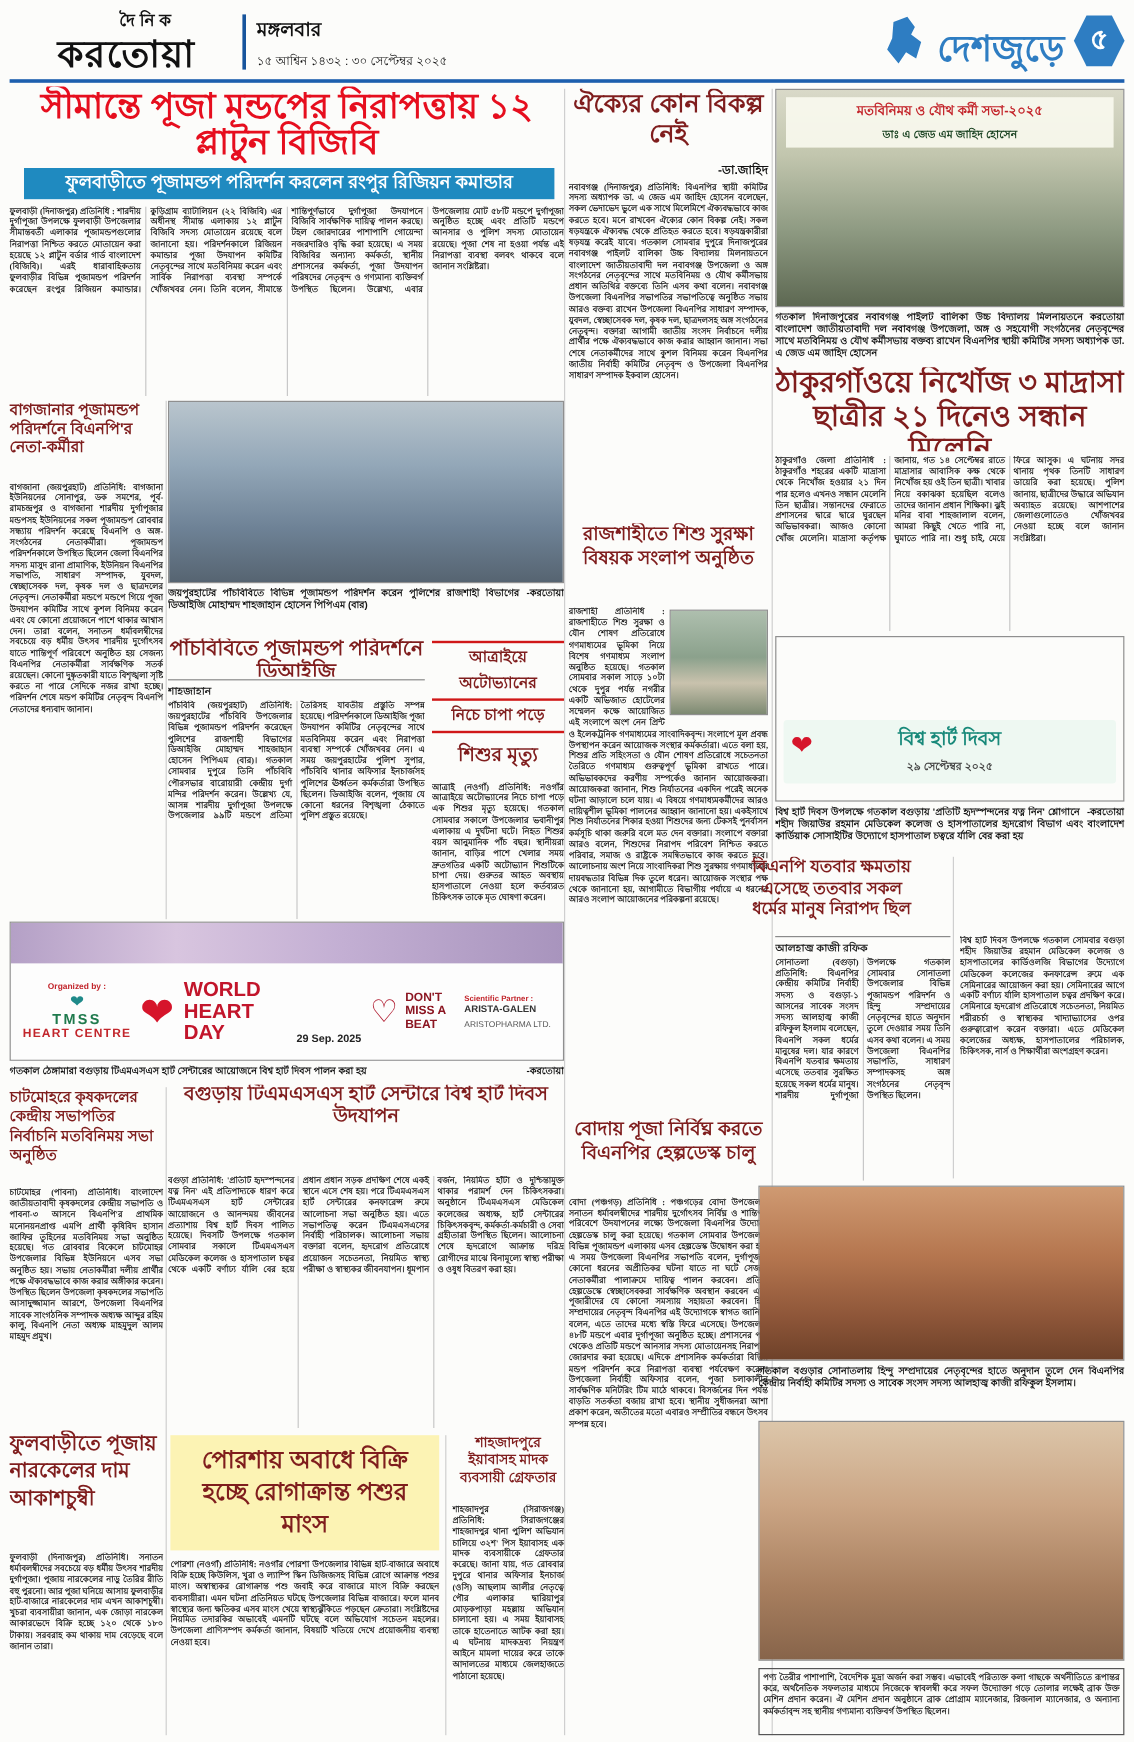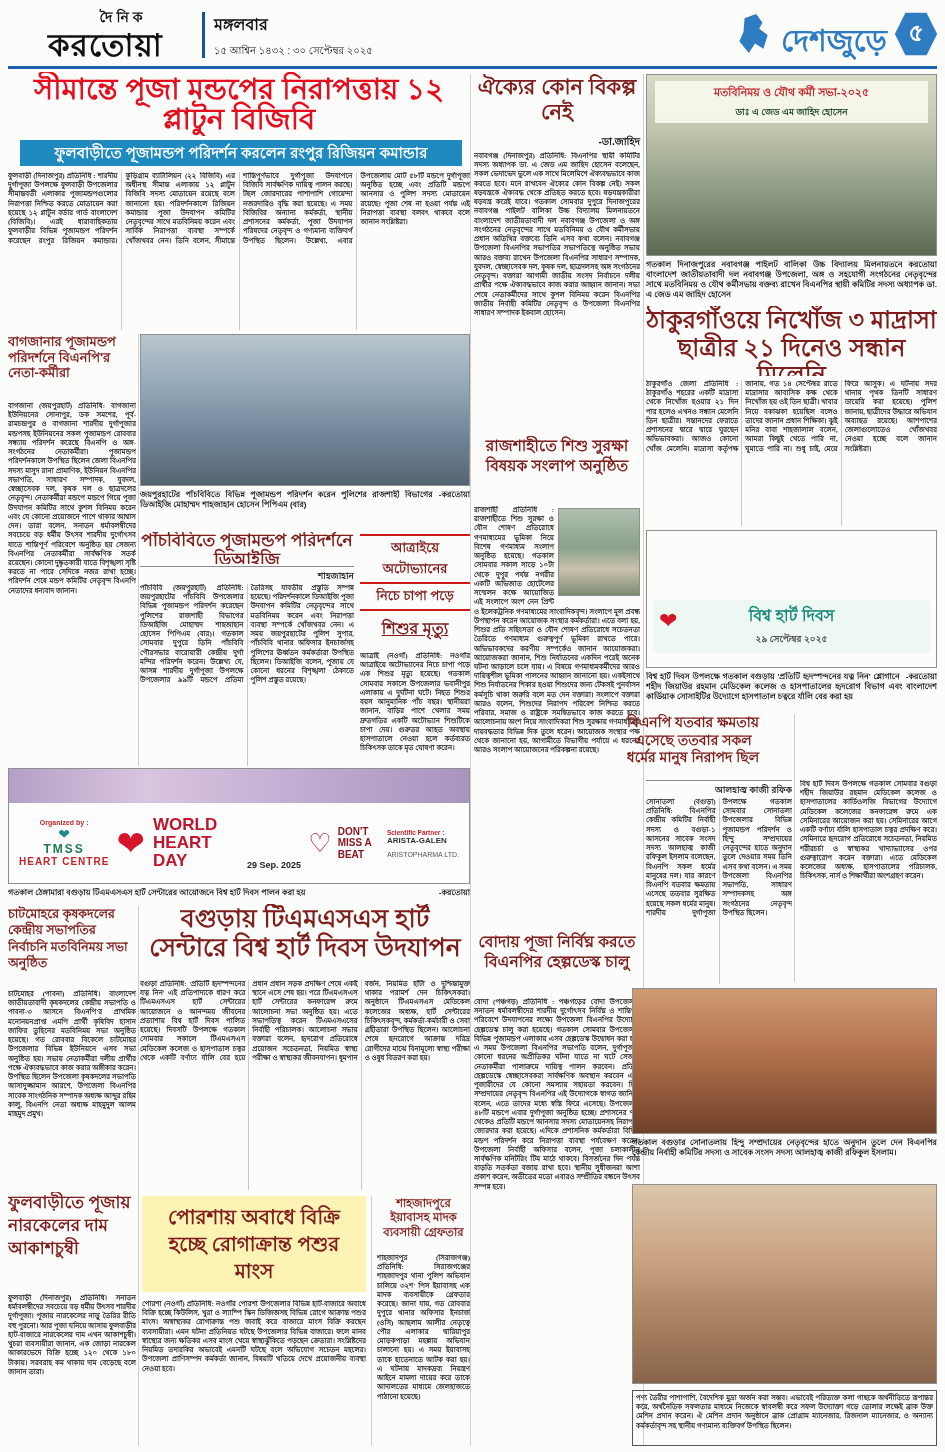--- a/index.html
+++ b/index.html
@@ -7,21 +7,21 @@
         font-family:"Liberation Sans", sans-serif;color:#111;overflow:hidden;}
   .abs{position:absolute;box-sizing:border-box;}
   .body-text{font-family:"Liberation Serif", serif;font-size:7px;line-height:1.32;
              text-align:justify;color:#1c1c1c;overflow:hidden;font-weight:bold;}
   .cols2{column-count:2;column-gap:7px;column-rule:1px solid #c8c8c8;}
   .cols3{column-count:3;column-gap:7px;column-rule:1px solid #c8c8c8;}
   .cols4{column-count:4;column-gap:8px;column-rule:1px solid #c8c8c8;}
   .headline{font-weight:bold;text-align:center;color:#7f1d1d;overflow:hidden;}
   .caption{font-size:8px;font-weight:bold;line-height:1.25;text-align:justify;color:#111;overflow:hidden;}
   .credit{float:right;font-weight:bold;padding-left:6px;}
-  .byline{text-align:right;font-weight:bold;font-size:9px;border-top:1px solid #8a8a8a;padding-top:2px;color:#222;overflow:hidden;}
+  .byline{text-align:left;font-weight:bold;font-size:9px;border-top:1px solid #8a8a8a;padding-top:2px;color:#222;overflow:hidden;}
   .photo{border:1px solid #8f8f8f;overflow:hidden;}
   .vrule{position:absolute;width:1px;background:#cfcfcf;}
   .redline{height:2px;background:#d01818;margin:2px 0;}
   
   .logo-top{display:block;font-size:14px;font-weight:bold;letter-spacing:4px;text-align:center;}
   .logo-main{display:block;font-size:31px;font-weight:bold;letter-spacing:1px;line-height:1;}
   .hexagon{width:44px;height:46px;background:#2e7dc2;color:#fff;display:flex;align-items:center;justify-content:center;
            font-size:24px;font-weight:bold;
            clip-path:polygon(26% 4%,74% 4%,98% 50%,74% 96%,26% 96%,2% 50%);}
   
@@ -74,21 +74,21 @@
   <div class="abs headline" style="left:140px;top:532px;width:214px;height:32px;font-size:17px;line-height:1.1;">পাঁচবিবিতে পূজামন্ডপ পরিদর্শনে ডিআইজি</div>
   <div class="abs byline" style="left:140px;top:566px;width:214px;height:13px;">শাহজাহান</div>
   <div class="abs body-text cols2" style="left:140px;top:584px;width:214px;height:182px;">পাঁচবিবি (জয়পুরহাট) প্রতিনিধি: জয়পুরহাটের পাঁচবিবি উপজেলার বিভিন্ন পূজামন্ডপ পরিদর্শন করেছেন পুলিশের রাজশাহী বিভাগের ডিআইজি মোহাম্মদ শাহজাহান হোসেন পিপিএম (বার)। গতকাল সোমবার দুপুরে তিনি পাঁচবিবি পৌরসভার বারোয়ারী কেন্দ্রীয় দুর্গা মন্দির পরিদর্শন করেন। উল্লেখ্য যে, আসন্ন শারদীয় দুর্গাপূজা উপলক্ষে উপজেলার ৯৯টি মন্ডপে প্রতিমা তৈরিসহ যাবতীয় প্রস্তুতি সম্পন্ন হয়েছে। পরিদর্শনকালে ডিআইজি পূজা উদযাপন কমিটির নেতৃবৃন্দের সাথে মতবিনিময় করেন এবং নিরাপত্তা ব্যবস্থা সম্পর্কে খোঁজখবর নেন। এ সময় জয়পুরহাটের পুলিশ সুপার, পাঁচবিবি থানার অফিসার ইনচার্জসহ পুলিশের ঊর্ধ্বতন কর্মকর্তারা উপস্থিত ছিলেন। ডিআইজি বলেন, পূজায় যে কোনো ধরনের বিশৃঙ্খলা ঠেকাতে পুলিশ প্রস্তুত রয়েছে।</div>
 
   <div class="abs" style="left:360px;top:532px;width:110px;height:116px;">
     <div class="redline"></div>
     <div class="headline" style="font-size:13px;">আত্রাইয়ে অটোভ্যানের</div>
     <div class="redline"></div>
     <div class="headline" style="font-size:13px;">নিচে চাপা পড়ে</div>
     <div class="redline"></div>
-    <div class="headline" style="font-size:16px;padding-top:3px;text-decoration:underline;">শিশুর মৃত্যু</div>
+    <div class="headline" style="font-size:16px;padding-top:3px;">শিশুর মৃত্যু</div>
   </div>
   <div class="abs body-text" style="left:360px;top:652px;width:110px;height:114px;">আত্রাই (নওগাঁ) প্রতিনিধি: নওগাঁর আত্রাইয়ে অটোভ্যানের নিচে চাপা পড়ে এক শিশুর মৃত্যু হয়েছে। গতকাল সোমবার সকালে উপজেলার ভবানীপুর এলাকায় এ দুর্ঘটনা ঘটে। নিহত শিশুর বয়স আনুমানিক পাঁচ বছর। স্থানীয়রা জানান, বাড়ির পাশে খেলার সময় দ্রুতগতির একটি অটোভ্যান শিশুটিকে চাপা দেয়। গুরুতর আহত অবস্থায় হাসপাতালে নেওয়া হলে কর্তব্যরত চিকিৎসক তাকে মৃত ঘোষণা করেন।</div>
 
   <div class="abs photo" style="left:8px;top:768px;width:462px;height:116px;background:#fff;">
     <div style="position:absolute;left:0;top:0;width:460px;height:34px;background:linear-gradient(90deg,#b4a0c6,#d8c5df 30%,#c3afd3 60%,#a894bd);"></div>
     <div class="whd-banner">
       <div style="text-align:center;">
         <div style="font-size:7px;color:#c2262c;font-weight:bold;">Organized by :</div>
         <div class="heart" style="font-size:14px;color:#1f8a8a;">❤</div>
         <div style="font-size:12px;font-weight:bold;color:#1f7a4d;letter-spacing:2px;">TMSS</div>
@@ -113,21 +113,21 @@
   <div class="abs caption" style="left:8px;top:888px;width:462px;height:13px;font-size:8px;">
     <span class="credit">-করতোয়া</span>
     <span>গতকাল ঠেঙ্গামারা বগুড়ায় টিএমএসএস হার্ট সেন্টারের আয়োজনে বিশ্ব হার্ট দিবস পালন করা হয়</span>
   </div>
 
   <div class="abs headline" style="left:8px;top:906px;width:128px;height:80px;font-size:12.5px;text-align:left;line-height:1.3;">চাটমোহরে কৃষকদলের কেন্দ্রীয় সভাপতির নির্বাচনি মতবিনিময় সভা অনুষ্ঠিত</div>
   <div class="abs body-text" style="left:8px;top:990px;width:128px;height:196px;">চাটমোহর (পাবনা) প্রতিনিধি। বাংলাদেশ জাতীয়তাবাদী কৃষকদলের কেন্দ্রীয় সভাপতি ও পাবনা-৩ আসনে বিএনপি'র প্রাথমিক মনোনয়নপ্রাপ্ত এমপি প্রার্থী কৃষিবিদ হাসান জাফির তুহিনের মতবিনিময় সভা অনুষ্ঠিত হয়েছে। গত রোববার বিকেলে চাটমোহর উপজেলার বিভিন্ন ইউনিয়নে এসব সভা অনুষ্ঠিত হয়। সভায় নেতাকর্মীরা দলীয় প্রার্থীর পক্ষে ঐক্যবদ্ধভাবে কাজ করার অঙ্গীকার করেন। উপস্থিত ছিলেন উপজেলা কৃষকদলের সভাপতি আসাদুজ্জামান আরশে, উপজেলা বিএনপির সাবেক সাংগঠনিক সম্পাদক অধ্যক্ষ আব্দুর রহিম কালু, বিএনপি নেতা অধ্যক্ষ মাহমুদুল আলম মাহমুদ প্রমুখ।</div>
   <div class="abs headline" style="left:8px;top:1192px;width:128px;height:98px;font-size:17px;text-align:left;line-height:1.35;">ফুলবাড়ীতে পূজায় নারকেলের দাম আকাশচুম্বী</div>
   <div class="abs body-text" style="left:8px;top:1294px;width:128px;height:152px;">ফুলবাড়ী (দিনাজপুর) প্রতিনিধি। সনাতন ধর্মাবলম্বীদের সবচেয়ে বড় ধর্মীয় উৎসব শারদীয় দুর্গাপূজা। পূজায় নারকেলের নাড়ু তৈরির রীতি বহু পুরনো। আর পূজা ঘনিয়ে আসায় ফুলবাড়ীর হাট-বাজারে নারকেলের দাম এখন আকাশচুম্বী। খুচরা ব্যবসায়ীরা জানান, এক জোড়া নারকেল আকারভেদে বিক্রি হচ্ছে ১২০ থেকে ১৮০ টাকায়। সরবরাহ কম থাকায় দাম বেড়েছে বলে জানান তারা।</div>
 
-  <div class="abs headline" style="left:140px;top:904px;width:330px;height:72px;font-size:25px;line-height:1.15;">বগুড়ায় টিএমএসএস হার্ট সেন্টারে বিশ্ব হার্ট দিবস উদযাপন</div>
+  <div class="abs headline" style="left:140px;top:904px;width:330px;height:72px;font-size:16px;line-height:1.15;">বগুড়ায় টিএমএসএস হার্ট সেন্টারে বিশ্ব হার্ট দিবস উদযাপন</div>
   <div class="abs body-text cols3" style="left:140px;top:980px;width:330px;height:210px;">বগুড়া প্রতিনিধি: 'প্রতিটি হৃদস্পন্দনের যত্ন নিন' এই প্রতিপাদ্যকে ধারণ করে টিএমএসএস হার্ট সেন্টারের আয়োজনে ও আনন্দময় জীবনের প্রত্যাশায় বিশ্ব হার্ট দিবস পালিত হয়েছে। দিবসটি উপলক্ষে গতকাল সোমবার সকালে টিএমএসএস মেডিকেল কলেজ ও হাসপাতাল চত্বর থেকে একটি বর্ণাঢ্য র্যালি বের হয়ে প্রধান প্রধান সড়ক প্রদক্ষিণ শেষে একই স্থানে এসে শেষ হয়। পরে টিএমএসএস হার্ট সেন্টারের কনফারেন্স রুমে আলোচনা সভা অনুষ্ঠিত হয়। এতে সভাপতিত্ব করেন টিএমএসএসের নির্বাহী পরিচালক। আলোচনা সভায় বক্তারা বলেন, হৃদরোগ প্রতিরোধে প্রয়োজন সচেতনতা, নিয়মিত স্বাস্থ্য পরীক্ষা ও স্বাস্থ্যকর জীবনযাপন। ধূমপান বর্জন, নিয়মিত হাঁটা ও দুশ্চিন্তামুক্ত থাকার পরামর্শ দেন চিকিৎসকরা। অনুষ্ঠানে টিএমএসএস মেডিকেল কলেজের অধ্যক্ষ, হার্ট সেন্টারের চিকিৎসকবৃন্দ, কর্মকর্তা-কর্মচারী ও সেবা গ্রহীতারা উপস্থিত ছিলেন। আলোচনা শেষে হৃদরোগে আক্রান্ত দরিদ্র রোগীদের মাঝে বিনামূল্যে স্বাস্থ্য পরীক্ষা ও ওষুধ বিতরণ করা হয়।</div>
 
   <div class="abs headline" style="left:142px;top:1196px;width:224px;height:96px;background:#fcf3b4;font-size:20px;line-height:1.35;display:flex;align-items:center;justify-content:center;padding:0 6px;">পোরশায় অবাধে বিক্রি হচ্ছে রোগাক্রান্ত পশুর মাংস</div>
   <div class="abs body-text" style="left:142px;top:1300px;width:224px;height:146px;">পোরশা (নওগাঁ) প্রতিনিধি: নওগাঁর পোরশা উপজেলার বিভিন্ন হাট-বাজারে অবাধে বিক্রি হচ্ছে কিউলিস, খুরা ও ল্যাম্পি স্কিন ডিজিজসহ বিভিন্ন রোগে আক্রান্ত পশুর মাংস। অস্বাস্থ্যকর রোগাক্রান্ত পশু জবাই করে বাজারে মাংস বিক্রি করছেন ব্যবসায়ীরা। এমন ঘটনা প্রতিনিয়ত ঘটছে উপজেলার বিভিন্ন বাজারে। ফলে মানব স্বাস্থ্যের জন্য ক্ষতিকর এসব মাংস খেয়ে স্বাস্থ্যঝুঁকিতে পড়ছেন ক্রেতারা। সংশ্লিষ্টদের নিয়মিত তদারকির অভাবেই এমনটি ঘটছে বলে অভিযোগ সচেতন মহলের। উপজেলা প্রাণিসম্পদ কর্মকর্তা জানান, বিষয়টি খতিয়ে দেখে প্রয়োজনীয় ব্যবস্থা নেওয়া হবে।</div>
   <div class="abs headline" style="left:377px;top:1196px;width:93px;height:54px;font-size:11.5px;line-height:1.25;">শাহজাদপুরে ইয়াবাসহ মাদক ব্যবসায়ী গ্রেফতার</div>
   <div class="abs body-text" style="left:377px;top:1254px;width:93px;height:192px;">শাহজাদপুর (সিরাজগঞ্জ) প্রতিনিধি: সিরাজগঞ্জের শাহজাদপুর থানা পুলিশ অভিযান চালিয়ে ৩২শ' পিস ইয়াবাসহ এক মাদক ব্যবসায়ীকে গ্রেফতার করেছে। জানা যায়, গত রোববার দুপুরে থানার অফিসার ইনচার্জ (ওসি) আছলাম আলীর নেতৃত্বে পৌর এলাকার দ্বারিয়াপুর মোড়কপাড়া মহল্লায় অভিযান চালানো হয়। এ সময় ইয়াবাসহ তাকে হাতেনাতে আটক করা হয়। এ ঘটনায় মাদকদ্রব্য নিয়ন্ত্রণ আইনে মামলা দায়ের করে তাকে আদালতের মাধ্যমে জেলহাজতে পাঠানো হয়েছে।</div>
 
   <div class="abs headline" style="left:474px;top:74px;width:166px;height:58px;font-size:21px;line-height:1.2;">ঐক্যের কোন বিকল্প নেই</div>
   <div class="abs" style="left:474px;top:134px;width:166px;height:14px;text-align:right;font-weight:bold;font-size:10px;">-ডা.জাহিদ</div>
   <div class="abs body-text" style="left:474px;top:152px;width:166px;height:280px;">নবাবগঞ্জ (দিনাজপুর) প্রতিনিধি: বিএনপির স্থায়ী কমিটির সদস্য অধ্যাপক ডা. এ জেড এম জাহিদ হোসেন বলেছেন, সকল ভেদাভেদ ভুলে এক সাথে মিলেমিশে ঐক্যবদ্ধভাবে কাজ করতে হবে। মনে রাখবেন ঐক্যের কোন বিকল্প নেই। সকল ষড়যন্ত্রকে ঐক্যবদ্ধ থেকে প্রতিহত করতে হবে। ষড়যন্ত্রকারীরা ষড়যন্ত্র করেই যাবে। গতকাল সোমবার দুপুরে দিনাজপুরের নবাবগঞ্জ পাইলট বালিকা উচ্চ বিদ্যালয় মিলনায়তনে বাংলাদেশ জাতীয়তাবাদী দল নবাবগঞ্জ উপজেলা ও অঙ্গ সংগঠনের নেতৃবৃন্দের সাথে মতবিনিময় ও যৌথ কর্মীসভায় প্রধান অতিথির বক্তব্যে তিনি এসব কথা বলেন। নবাবগঞ্জ উপজেলা বিএনপির সভাপতির সভাপতিত্বে অনুষ্ঠিত সভায় আরও বক্তব্য রাখেন উপজেলা বিএনপির সাধারণ সম্পাদক, যুবদল, স্বেচ্ছাসেবক দল, কৃষক দল, ছাত্রদলসহ অঙ্গ সংগঠনের নেতৃবৃন্দ। বক্তারা আগামী জাতীয় সংসদ নির্বাচনে দলীয় প্রার্থীর পক্ষে ঐক্যবদ্ধভাবে কাজ করার আহ্বান জানান। সভা শেষে নেতাকর্মীদের সাথে কুশল বিনিময় করেন বিএনপির জাতীয় নির্বাহী কমিটির নেতৃবৃন্দ ও উপজেলা বিএনপির সাধারণ সম্পাদক ইকবাল হোসেন।</div>

